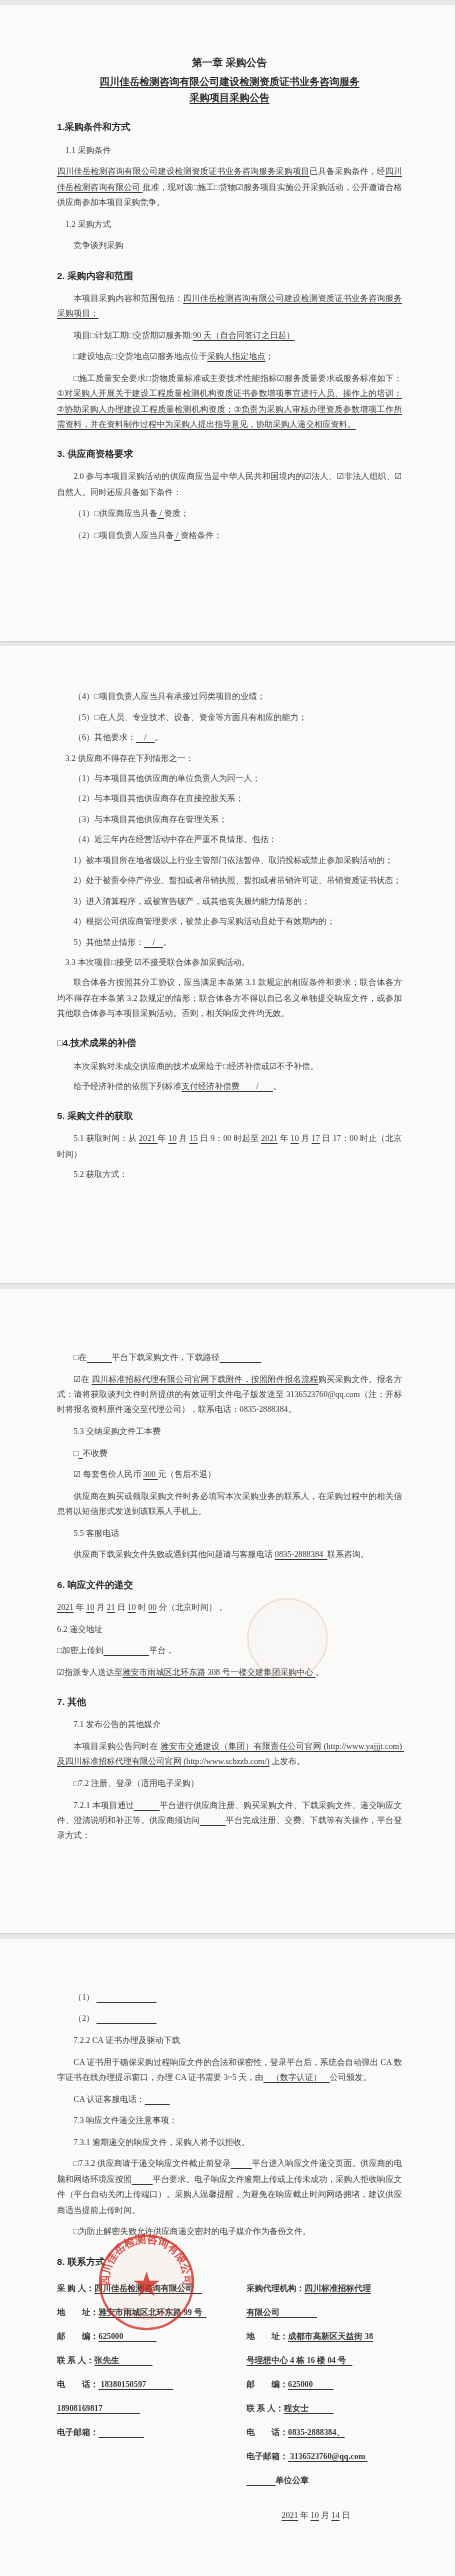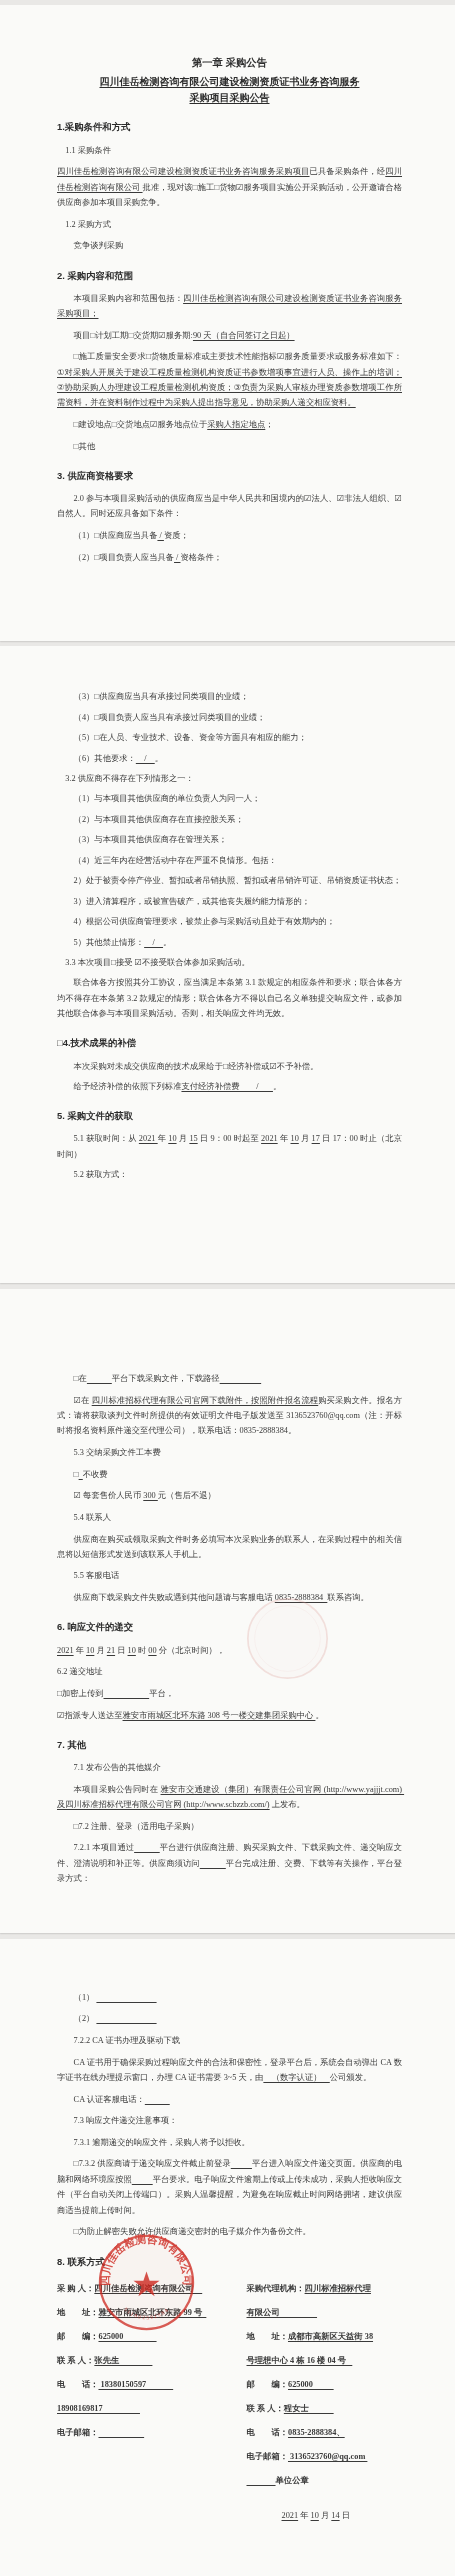--- a/index.html
+++ b/index.html
@@ -15,21 +15,21 @@
     background:#fafaf8;
     margin:0 0 5.7px 0;
     padding:50px 54px 11.4px 57px;
     box-sizing:border-box;
     width:456px;
     overflow:hidden;
     box-shadow:0 0.6px 1.1px rgba(0,0,0,0.12);
   }
   .page.p1{height:636px;}
   .page.p2{height:637px;padding-top:43px;}
-  .page.p3{height:644px;padding-top:82px;}
+  .page.p3{height:644px;padding-top:61px;}
   .page.p4{height:638px;padding-top:51px;}
   .h1{
     font-family:"Liberation Sans","DejaVu Sans",sans-serif;
     font-weight:bold;font-size:10.3px;color:#2d2d2d;
     text-align:center;margin:0 0 3.4px 0;line-height:1.6;
   }
   .title-line{
     font-family:"Liberation Sans","DejaVu Sans",sans-serif;
     font-weight:bold;font-size:10px;color:#2d2d2d;
     text-align:center;line-height:1.55;
@@ -78,38 +78,37 @@
       <div class="title-line"><span>四川佳岳检测咨询有限公司建设检测资质证书业务咨询服务</span></div>
       <div class="title-line"><span>采购项目采购公告</span></div>
       <div class="h2"><span>1.采购条件和方式</span></div>
       <p class="line ind1"><span>1.1 采购条件</span></p>
       <p class="line"><span class="u">四川佳岳检测咨询有限公司建设检测资质证书业务咨询服务采购项目</span><span>已具备采购条件，经</span><span class="u">四川佳岳检测咨询有限公司 </span><span>批准，现对该□施工□货物☑服务项目实施公开采购活动，公开邀请合格供应商参加本项目采购竞争。</span></p>
       <p class="line ind1"><span>1.2 采购方式</span></p>
       <p class="line ind2"><span>竞争谈判采购</span></p>
       <div class="h2"><span>2. 采购内容和范围</span></div>
       <p class="line ind2"><span>本项目采购内容和范围包括：</span><span class="u">四川佳岳检测咨询有限公司建设检测资质证书业务咨询服务采购项目；</span></p>
       <p class="line ind2"><span>项目□计划工期□交货期☑服务期:</span><span class="u">90 天（自合同签订之日起）</span></p>
+      <p class="line ind2"><span>□建设地点□交货地点☑服务地点位于</span><span class="u">采购人指定地点</span><span>；</span></p>
       <p class="line ind2"><span>□施工质量安全要求□货物质量标准或主要技术性能指标☑服务质量要求或服务标准如下： </span><span class="u">①对采购人开展关于建设工程质量检测机构资质证书参数增项事宜进行人员、操作上的培训；②协助采购人办理建设工程质量检测机构资质；③负责为采购人审核办理资质参数增项工作所需资料，并在资料制作过程中为采购人提出指导意见，协助采购人递交相应资料。</span></p>
-      <p class="line ind2"><span>□建设地点□交货地点☑服务地点位于</span><span class="u">采购人指定地点</span><span>；</span></p>
-      <p class="line ind2"><span>□其他</span></p>
       <div class="h2"><span>3.  供应商资格要求</span></div>
       <p class="line ind2"><span>2.0 参与本项目采购活动的供应商应当是中华人民共和国境内的☑法人、☑非法人组织、☑自然人。同时还应具备如下条件：</span></p>
       <p class="line ind2"><span>（1）□供应商应当具备</span><span class="u"> / </span><span>资质；</span></p>
       <p class="line ind2"><span>（2）□项目负责人应当具备</span><span class="u"> / </span><span>资格条件；</span></p>
     </section>
   <section class="page p2">
-      <p class="line ind2"><span>（3）□供应商应当具有承接过同类项目的业绩；</span></p>
       <p class="line ind2"><span>（4）□项目负责人应当具有承接过同类项目的业绩；</span></p>
       <p class="line ind2"><span>（5）□在人员、专业技术、设备、资金等方面具有相应的能力；</span></p>
       <p class="line ind2"><span>（6）其他要求：</span><span class="u">    /    </span><span>。</span></p>
       <p class="line ind1"><span>3.2 供应商不得存在下列情形之一：</span></p>
       <p class="line ind2"><span>（1）与本项目其他供应商的单位负责人为同一人；</span></p>
       <p class="line ind2"><span>（2）与本项目其他供应商存在直接控股关系；</span></p>
       <p class="line ind2"><span>（3）与本项目其他供应商存在管理关系；</span></p>
       <p class="line ind2"><span>（4）近三年内在经营活动中存在严重不良情形。包括：</span></p>
+      <p class="line ind2"><span>1）被本项目所在地省级以上行业主管部门依法暂停、取消投标或禁止参加采购活动的；</span></p>
       <p class="line ind2"><span>2）处于被责令停产停业、暂扣或者吊销执照、暂扣或者吊销许可证、吊销资质证书状态；</span></p>
       <p class="line ind2"><span>3）进入清算程序，或被宣告破产，或其他丧失履约能力情形的；</span></p>
       <p class="line ind2"><span>4）根据公司供应商管理要求，被禁止参与采购活动且处于有效期内的；</span></p>
       <p class="line ind2"><span>5）其他禁止情形：</span><span class="u">    /    </span><span>。</span></p>
       <p class="line ind1"><span>3.3 本次项目□接受 ☑不接受联合体参加采购活动。</span></p>
       <p class="line ind2"><span>联合体各方按照其分工协议，应当满足本条第 3.1 款规定的相应条件和要求；联合体各方均不得存在本条第 3.2 款规定的情形；联合体各方不得以自己名义单独提交响应文件，或参加其他联合体参与本项目采购活动。否则，相关响应文件均无效。</span></p>
       <div class="h2"><span>□4.技术成果的补偿</span></div>
       <p class="line ind2"><span>本次采购对未成交供应商的技术成果给于□经济补偿或☑不予补偿。</span></p>
       <p class="line ind2"><span>给予经济补偿的依照下列标准</span><span class="u">支付经济补偿费        /       </span><span>。</span></p>
       <div class="h2"><span>5.  采购文件的获取</span></div>
@@ -119,21 +118,20 @@
   <section class="page p3">
     <svg class="stamp-faint" width="85" height="85" viewBox="0 0 150 150">
       <circle cx="75" cy="75" r="70" fill="rgba(225,170,165,0.06)" stroke="#dc9a93" stroke-opacity="0.5" stroke-width="3"></circle>
       <circle cx="75" cy="75" r="58" fill="none" stroke="#e3b1ab" stroke-opacity="0.25" stroke-width="1.5"></circle>
     </svg>
   <p class="line ind2"><span>□在</span><span class="u">            </span><span>平台下载采购文件，下载路径</span><span class="u">                    </span></p>
       <p class="line ind2"><span>☑在 </span><span class="u">四川标准招标代理有限公司官网下载附件，按照附件报名流程</span><span>购买采购文件。报名方式：请将获取谈判文件时所提供的有效证明文件电子版发送至 3136523760@qq.com（注：开标时将报名资料原件递交至代理公司），联系电话：0835-2888384。</span></p>
       <p class="line ind2"><span>5.3 交纳采购文件工本费</span></p>
       <p class="line ind2"><span>□</span><span class="u">  </span><span>不收费</span></p>
       <p class="line ind2"><span>☑ 每套售价人民币 </span><span class="u">300 </span><span>元（售后不退）</span></p>
-      <p class="line ind2"><span>5.4 联系人</span></p>
       <p class="line ind2"><span>供应商在购买或领取采购文件时务必填写本次采购业务的联系人，在采购过程中的相关信息将以短信形式发送到该联系人手机上。</span></p>
       <p class="line ind2"><span>5.5 客服电话</span></p>
       <p class="line ind2"><span>供应商下载采购文件失败或遇到其他问题请与客服电话 </span><span class="u">0835-2888384  </span><span>联系咨询。</span></p>
       <div class="h2"><span>6.  响应文件的递交</span></div>
       <p class="line"><span class="u">2021</span><span> 年 </span><span class="u">10</span><span> 月 </span><span class="u">21</span><span> 日 </span><span class="u">10</span><span> 时 </span><span class="u">00</span><span> 分（北京时间），</span></p>
       <p class="line"><span>6.2 递交地址</span></p>
       <p class="line"><span>□加密上传到</span><span class="u">                      </span><span>平台，</span></p>
       <p class="line"><span>☑指派专人送达至</span><span class="u">雅安市雨城区北环东路 308 号一楼交建集团采购中心 </span><span>。</span></p>
       <div class="h2"><span>7.  其他</span></div>
       <p class="line ind2"><span>7.1 发布公告的其他媒介</span></p>

